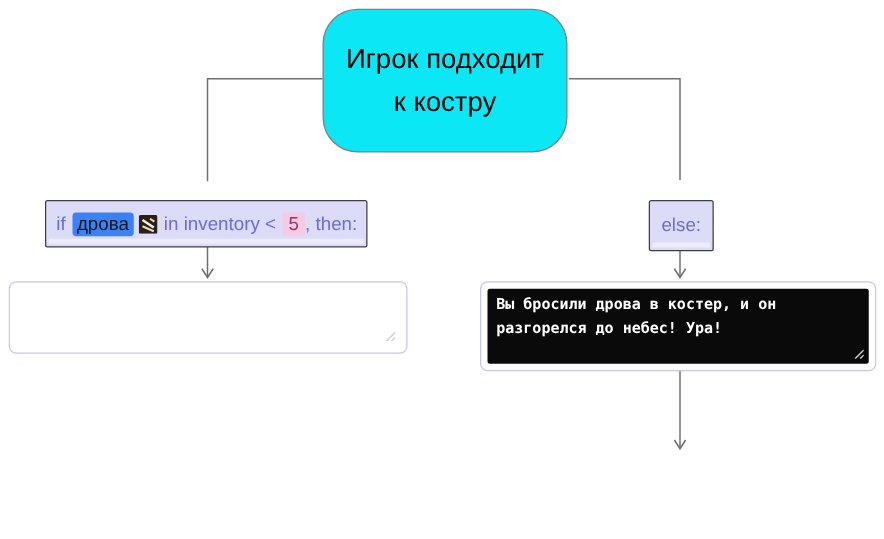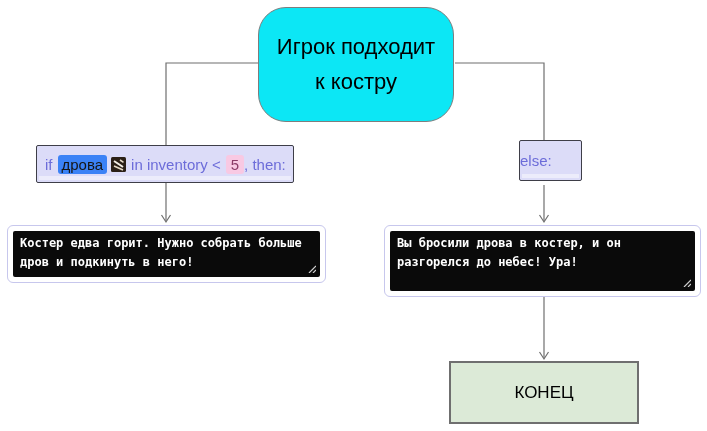--- a/index.html
+++ b/index.html
@@ -60,27 +60,28 @@
   }
   .cond-box::after {
     content: "";
     position: absolute;
     left: 2px; right: 2px; bottom: 2px;
     height: 4px;
     background: rgba(255,255,255,0.45);
     pointer-events: none;
   }
   .if-box {
-    left: 36px; top: 145px;
+    left: 36px; top: 160px;
     width: 258px; height: 38px;
     padding-left: 8px;
   }
   .else-box {
-    left: 519px; top: 140px;
-    width: 63px; height: 41px;
+    left: 519px; top: 160px;
+    width: 52px; height: 41px;
+    justify-content: center;
   }
   .tok { white-space: pre; }
   .hl-green {
     background: #3b82f6;
     color: #151515;
     padding: 1px 4px;
     border-radius: 3px;
     margin: 0 4px 0 5px;
   }
   .item-icon {
@@ -185,34 +186,29 @@
     <span class="tok">in inventory &lt;</span>
     <span class="hl-pink">5</span>
     <span class="tok">, then:</span>
   </div>
 
   <div class="cond-box else-box">
     <span class="tok">else:</span>
   </div>
 
   <div class="output-wrapper left">
-    <textarea class="console-output" readonly="" spellcheck="false" style="">Костер едва горит. Нужно собрать больше
-дров и подкинуть в него!</textarea>
     <svg class="resize-handle" viewBox="0 0 9 9">
       <line x1="2" y1="9" x2="9" y2="2"></line>
       <line x1="6" y1="9" x2="9" y2="6"></line>
     </svg>
   </div>
 
   <div class="output-wrapper right">
     <textarea class="console-output" readonly="" spellcheck="false" style="">Вы бросили дрова в костер, и он
 разгорелся до небес! Ура!</textarea>
     <svg class="resize-handle" viewBox="0 0 9 9">
       <line x1="2" y1="9" x2="9" y2="2"></line>
       <line x1="6" y1="9" x2="9" y2="6"></line>
     </svg>
   </div>
 
-  <div class="end-node">
-    <span>КОНЕЦ</span>
-  </div>
 
 </div>
 
 </body></html>

